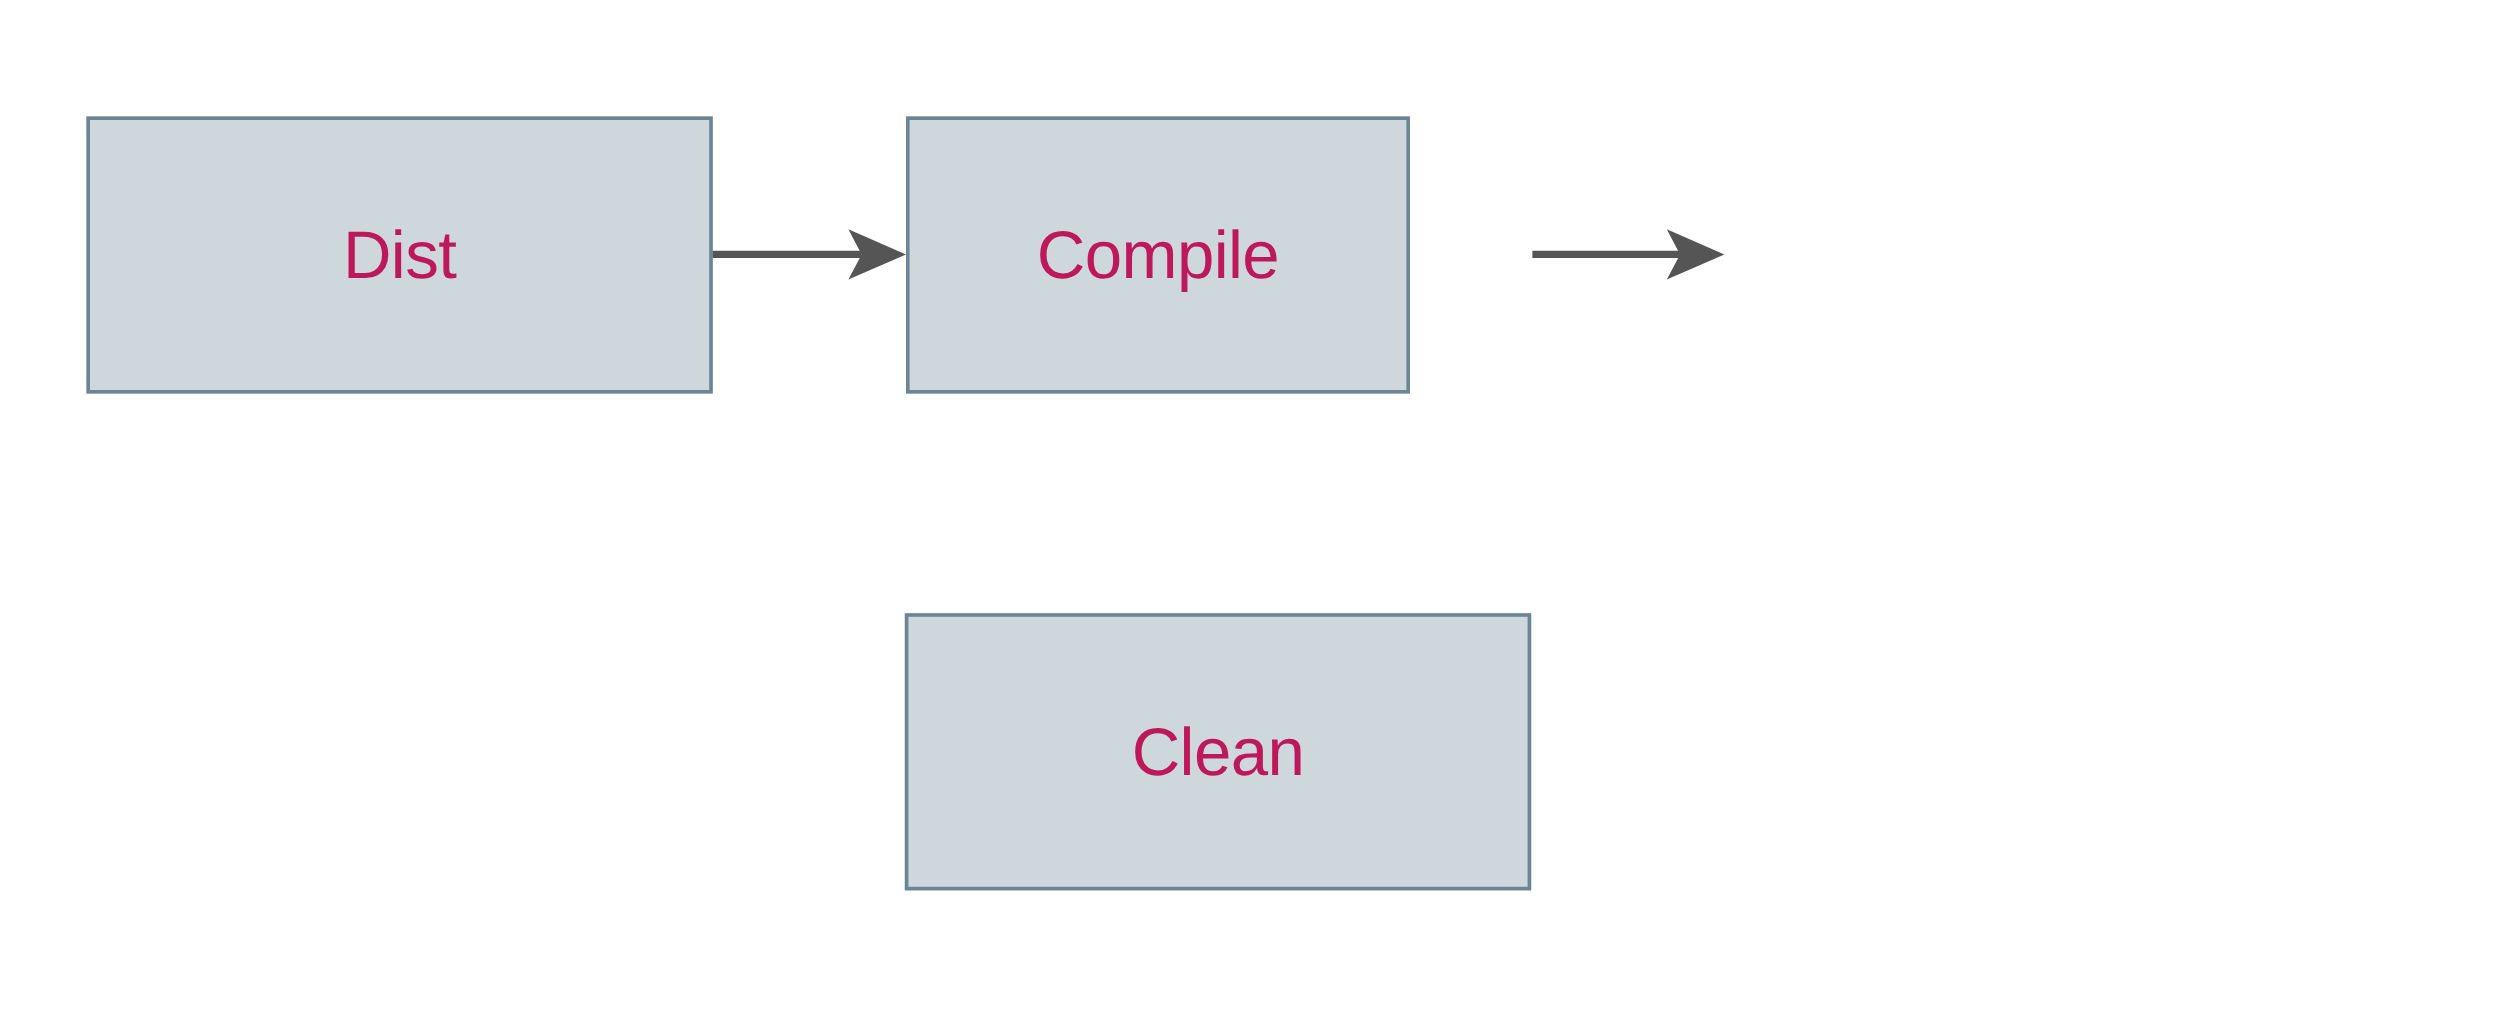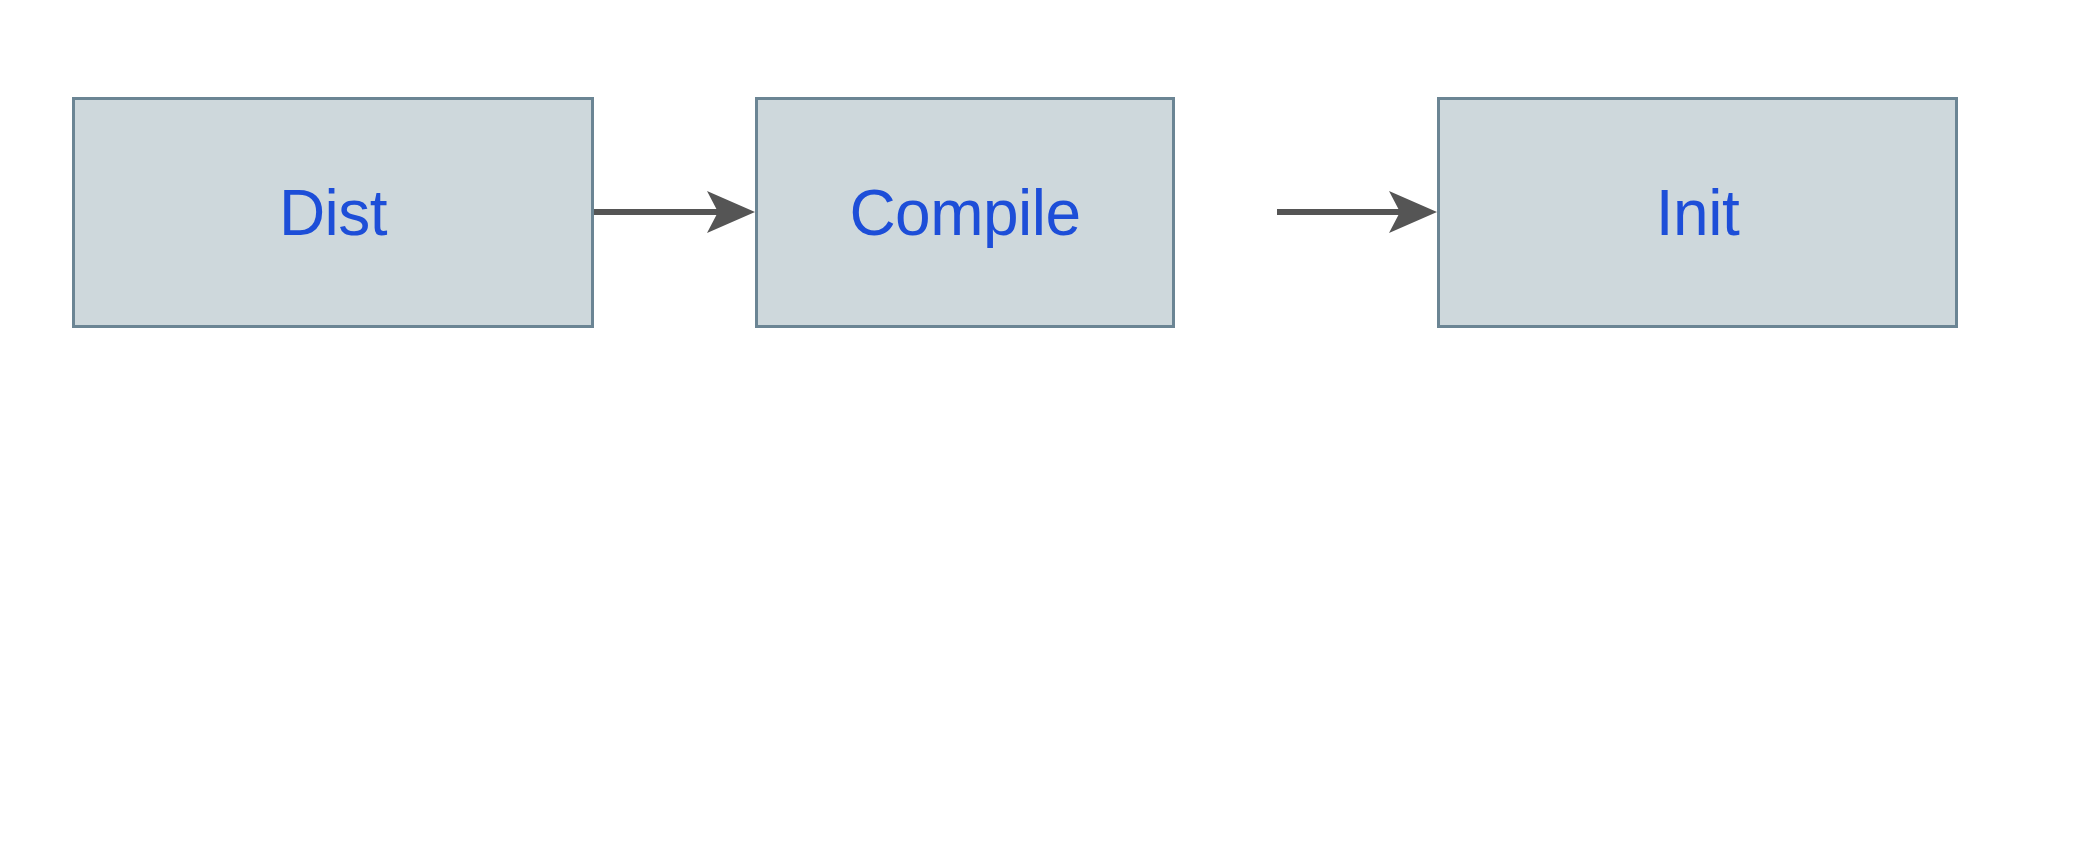--- a/index.html
+++ b/index.html
@@ -19,23 +19,23 @@
   .node {
     position: absolute;
     box-sizing: border-box;
     background: #ced8dc;
     border: 3px solid #6b8594;
     display: flex;
     align-items: center;
     justify-content: center;
   }
   .node-label {
-    color: #1d4ed8;
+    color: #be185d;
     font-family: "Liberation Sans", sans-serif;
-    font-size: 64px;
+    font-size: 56px;
     font-weight: 400;
     line-height: 1;
     letter-spacing: -0.5px;
     white-space: nowrap;
     user-select: none;
   }
   .edge {
     position: absolute;
     overflow: visible;
   }
@@ -50,24 +50,24 @@
 <div id="canvas">
 
   <div class="node" id="node-dist" style="left:72px; top:97px; width:522px; height:231px;">
     <span class="node-label">Dist</span>
   </div>
 
   <div class="node" id="node-compile" style="left:755px; top:97px; width:420px; height:231px;">
     <span class="node-label">Compile</span>
   </div>
 
-  <div class="node" id="node-init" style="left:1437px; top:97px; width:521px; height:231px;">
-    <span class="node-label">Init</span>
+
+  <div class="node" id="node-clean" style="left:754px; top:511px; width:522px; height:231px;">
+    <span class="node-label">Clean</span>
   </div>
-
 
   <div class="edge" id="edge-dist-compile" style="left:594px; top:176px; width:161px; height:72px;">
     <svg width="161" height="72" viewBox="0 0 161 72" xmlns="http://www.w3.org/2000/svg">
       <g>
         <line x1="0" y1="36" x2="124" y2="36" stroke="#555555" stroke-width="6"></line>
       </g>
       <g>
         <path d="M 161 36 L 113 15 L 124 36 L 113 57 Z" fill="#555555"></path>
       </g>
     </svg>

